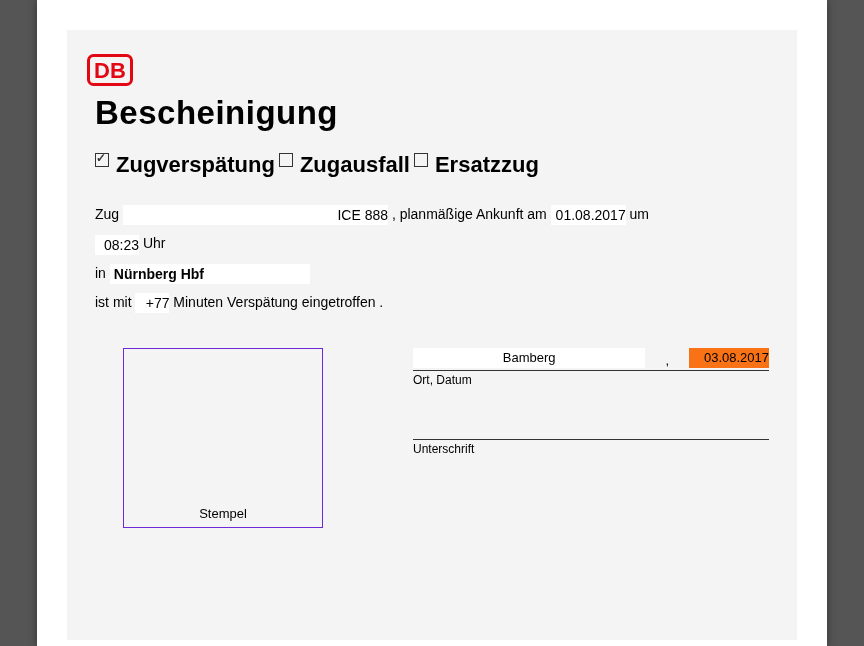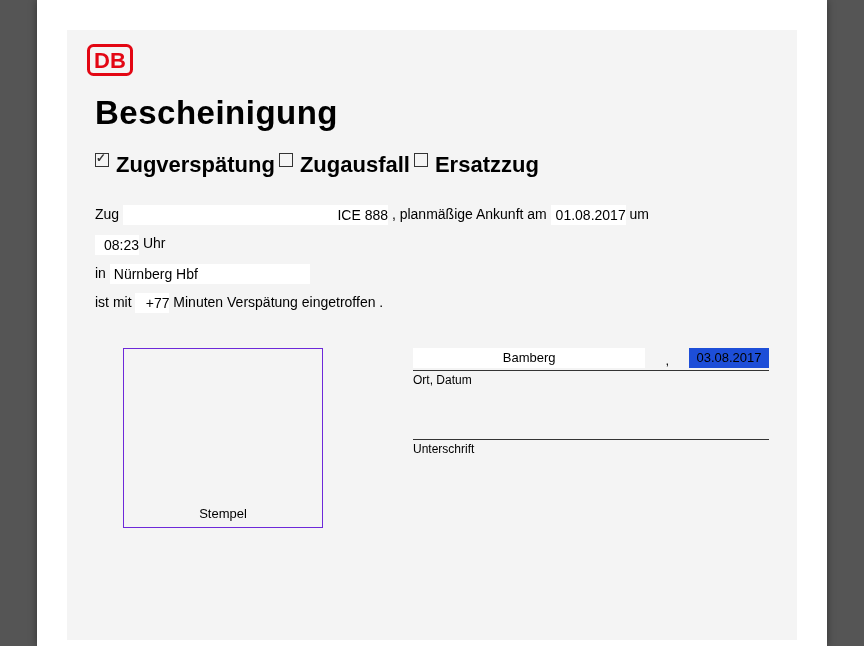--- a/index.html
+++ b/index.html
@@ -22,21 +22,21 @@
     }
     .inner {
       background: #f4f4f4;
       width: 100%;
       height: 610px;
       padding: 36px 28px 20px 28px;
       position: relative;
     }
     .db-logo {
       position: absolute;
-      top: 14px; left: 20px;
+      top: 24px; left: 20px;
     }
     .title {
       font-size: 33px;
       font-weight: 700;
       margin-top: 28px;
       margin-bottom: 20px;
       letter-spacing: 0.5px;
     }
     .checkrow {
       font-size: 22px;
@@ -71,21 +71,21 @@
       background: #fff;
       display: inline-block;
       text-align: right;
       min-height: 20px;
       line-height: 20px;
       vertical-align: middle;
     }
     .slot.zug      { width: 265px; }
     .slot.date1    { width: 75px; }
     .slot.time     { width: 44px; }
-    .slot.station  { width: 200px; text-align: left; padding-left: 4px; }
+    .slot.station  { width: 200px; text-align: left; padding-left: 4px; font-weight: bold; }
     .slot.delay    { width: 34px; }
     .sig-area {
       display: flex;
       gap: 90px;
       margin-top: 30px;
     }
     .stampbox {
       width: 200px; height: 180px;
       border: 1px solid #6d28d9;
       margin-left: 28px;
@@ -97,21 +97,21 @@
       text-align: center;
       font-size: 13px;
     }
     .sig-right { flex: 1; font-size: 13px; }
     .ort-line {
       display: flex;
       align-items: flex-end;
       gap: 20px;
     }
     .ort-line .place { flex: 1; background: #fff; text-align: center; height: 20px; line-height: 20px; }
-    .ort-line .sigdate { background: #1d4ed8; text-align: center; height: 20px; line-height: 20px; width: 80px; }
+    .ort-line .sigdate { background: #f97316; text-align: right; height: 20px; line-height: 20px; width: 80px; }
     .hr { border: none; border-top: 1px solid #333; margin-top: 2px; }
     .caption { font-size: 12px; margin-top: 2px; }
     .sigpad { height: 50px; }
   </style>
 </head>
 <body>
 
 <div class="page">
   <div class="inner">
 

